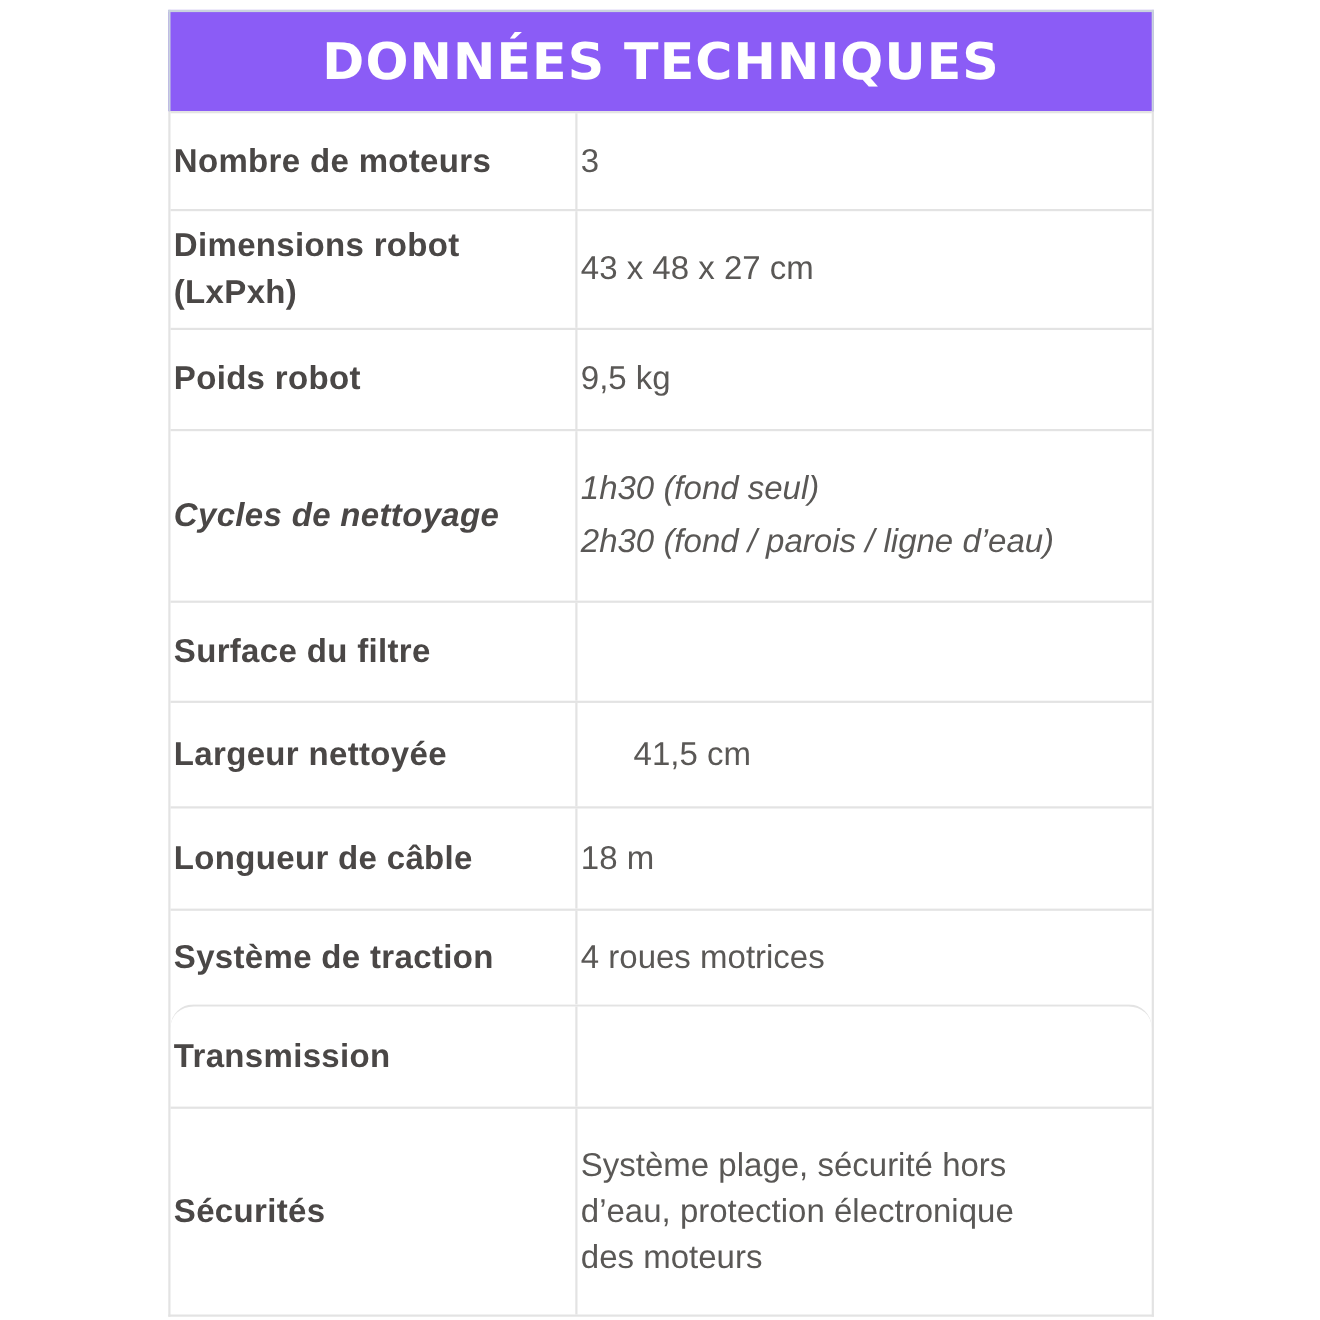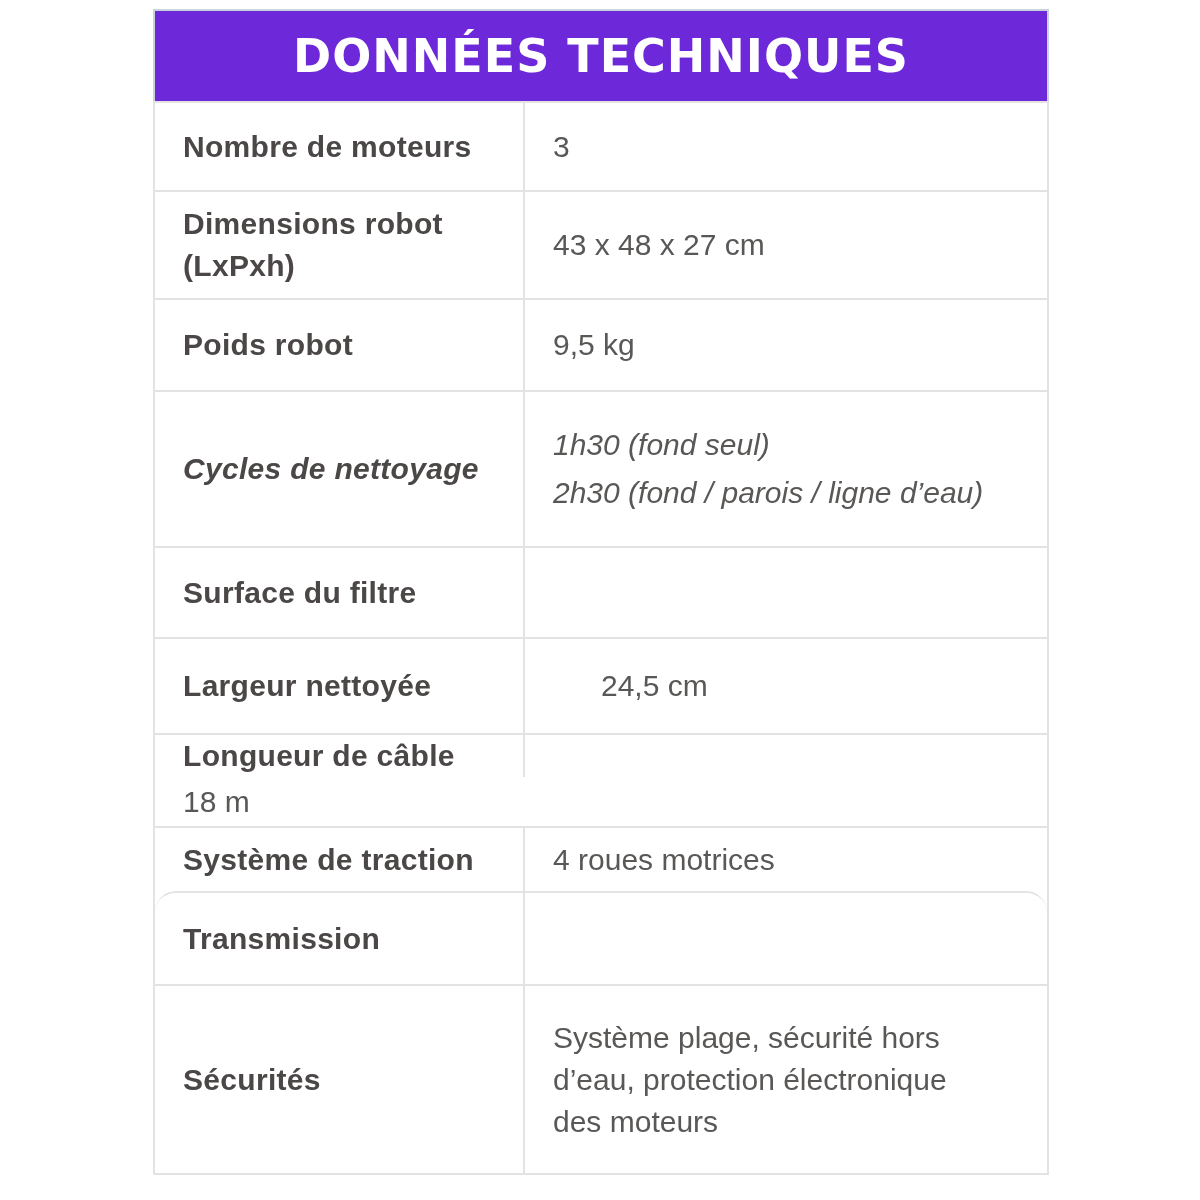--- a/index.html
+++ b/index.html
@@ -2,31 +2,31 @@
 <html><head>
   <meta charset="utf-8">
   <style>
     html, body { margin: 0; padding: 0; background: #ffffff; }
     body { width: 1200px; height: 1200px; position: relative; overflow: hidden; font-family: "Liberation Sans", sans-serif; }
     .table-wrap {
       position: absolute; left: 153px; top: 9px; width: 896px;
       border: 2px solid #e3e3e3; border-top: none; box-sizing: border-box;
     }
     .header {
-      height: 92px; background: #6d28d9; color: #ffffff;
+      height: 92px; background: #8b5cf6; color: #ffffff;
       display: flex; align-items: center; justify-content: center;
       font-family: "DejaVu Sans", sans-serif; font-weight: bold;
       font-size: 46px; letter-spacing: 1px;
       border: 2px solid #c9d3de; border-bottom: none; box-sizing: border-box;
       margin: 0 -2px;
     }
     .row { display: flex; border-top: 2px solid #e3e3e3; box-sizing: border-box; }
     .cell {
       display: flex; align-items: center; box-sizing: border-box;
-      padding: 0 28px; font-size: 30px; line-height: 42px; color: #555352;
+      padding: 0 3px; font-size: 30px; line-height: 42px; color: #555352;
     }
     .cell.label { width: 370px; border-right: 2px solid #e3e3e3; color: #4a4746; font-weight: 600; letter-spacing: 0.3px; }
     .cell.value { flex: 1; color: #5a5856; }
     .lines { display: flex; flex-direction: column; }
     .multi-gap { line-height: 48px; }
   </style>
 </head>
 <body>
 
 <div class="table-wrap">
@@ -90,37 +90,37 @@
         </div>
       </div>
       <div class="row" style="height: 96px; gap: 48px;">
         <div class="cell label">
           <div class="lines">
             <span>Largeur nettoyée</span>
           </div>
         </div>
         <div class="cell value">
           <div class="lines">
-            <span>24,5 cm</span>
+            <span>41,5 cm</span>
           </div>
         </div>
       </div>
-      <div class="row" style="height: 93px; flex-direction: column;">
+      <div class="row" style="height: 93px;">
         <div class="cell label">
           <div class="lines">
             <span>Longueur de câble</span>
           </div>
         </div>
         <div class="cell value">
           <div class="lines">
             <span>18 m</span>
           </div>
         </div>
       </div>
-      <div class="row" style="height: 65px;">
+      <div class="row" style="height: 87px;">
         <div class="cell label">
           <div class="lines">
             <span>Système de traction</span>
           </div>
         </div>
         <div class="cell value">
           <div class="lines">
             <span>4 roues motrices</span>
           </div>
         </div>

